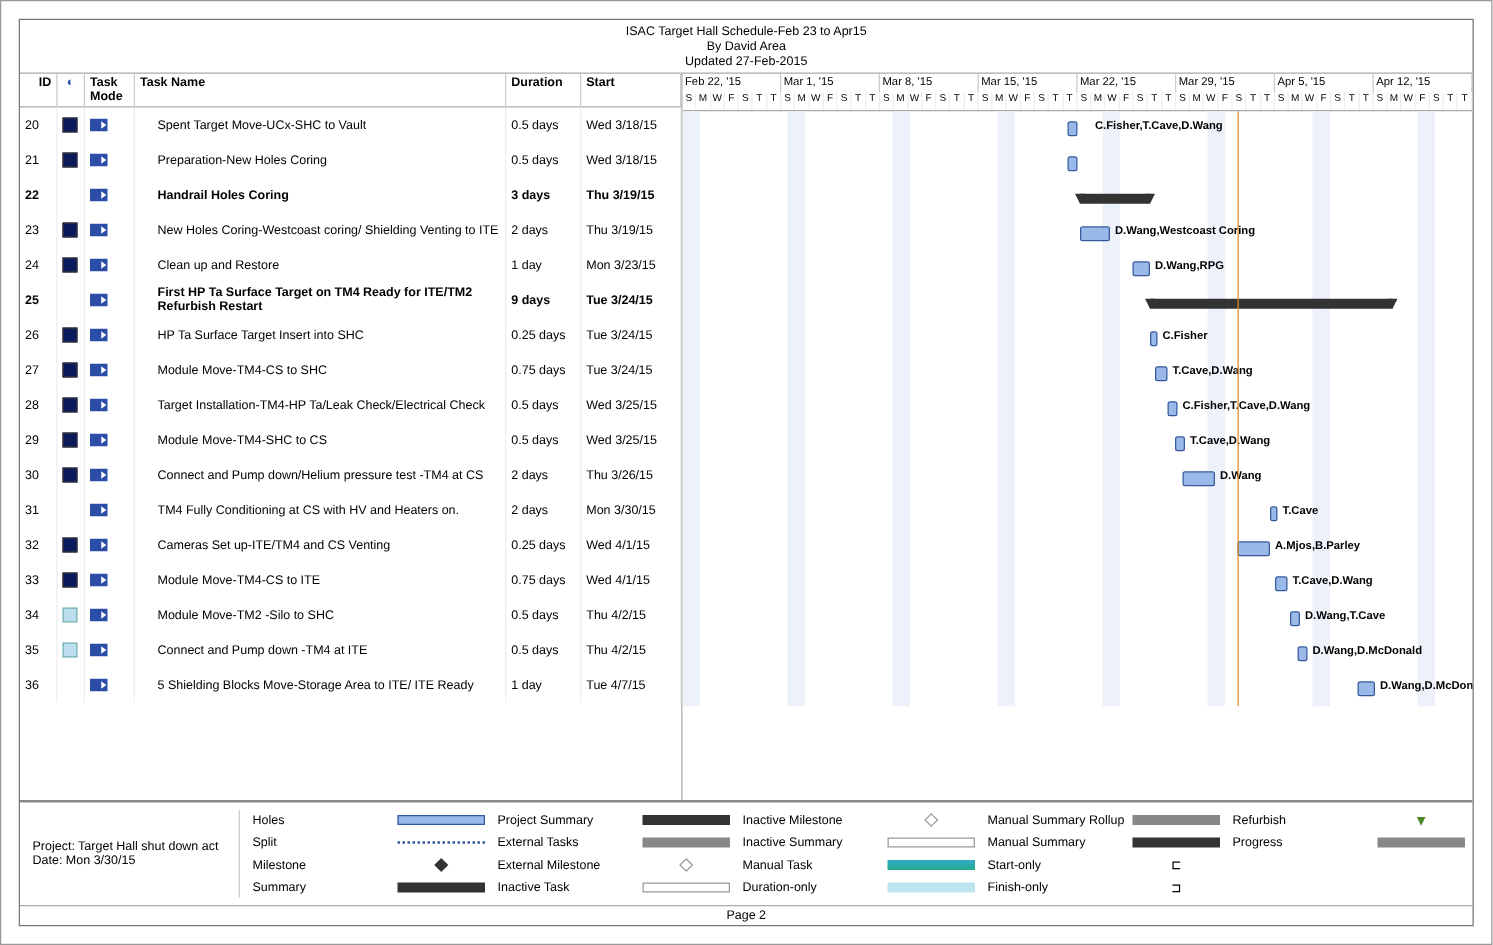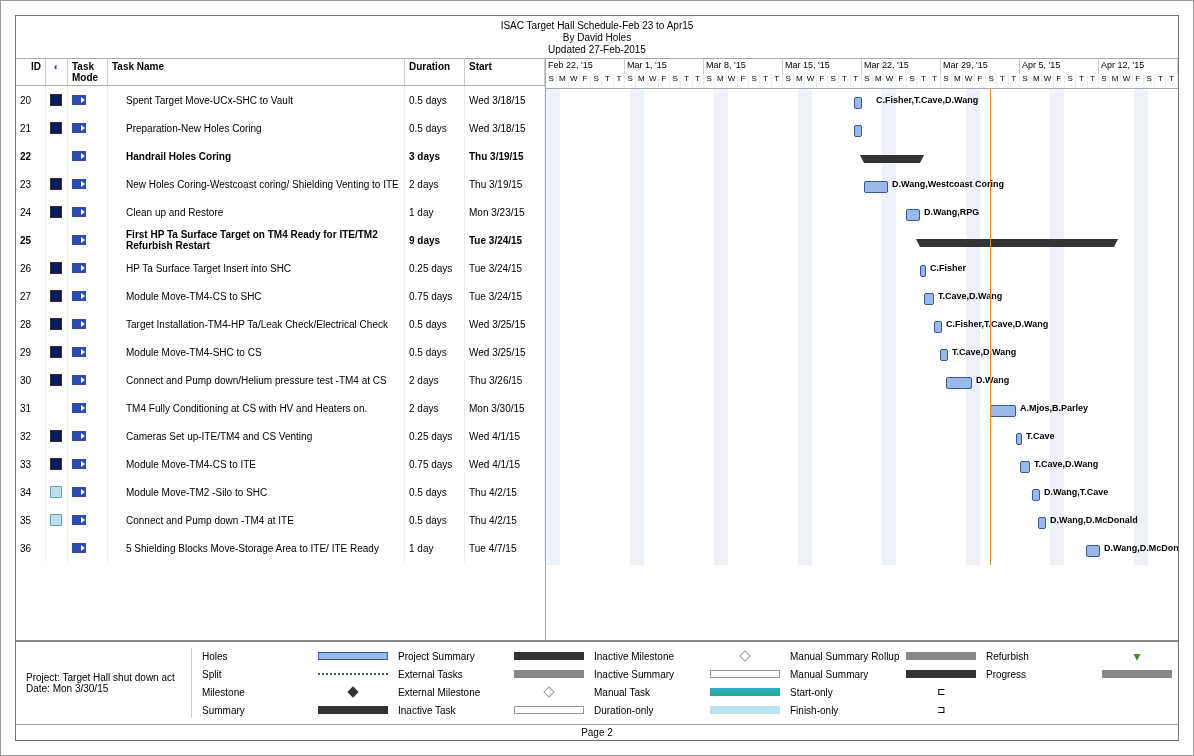--- a/index.html
+++ b/index.html
@@ -61,21 +61,21 @@
   .sw-green { color: #4a8a2a; font-size: 14px; }
   .footer { text-align: center; border-top: 1px solid #aaa; padding: 2px; font-size: 10px; }
 </style>
 </head>
 <body>
 
 <div class="page">
 <div class="inner">
   <div class="titleblock">
     <div>ISAC Target Hall Schedule-Feb 23 to Apr15</div>
-    <div>By David Holes</div>
+    <div>By David Area</div>
     <div>Updated 27-Feb-2015</div>
   </div>
 
   <div class="content">
     <div class="tablepane">
       <div class="thead">
         <div class="col-id">ID</div>
         <div class="col-info"><span style="color:#2b4da8">◐</span></div>
         <div class="col-mode">Task Mode</div>
         <div class="col-name">Task Name</div>
@@ -398,26 +398,26 @@
             </div>
             <div class="grow">
               <div class="bar" style="left: 394px; width: 8px;"></div>
               <div class="lbl" style="left: 406px;">T.Cave,D.Wang</div>
             </div>
             <div class="grow">
               <div class="bar" style="left: 400px; width: 26px;"></div>
               <div class="lbl" style="left: 430px;">D.Wang</div>
             </div>
             <div class="grow">
+              <div class="bar" style="left: 470px; width: 6px;"></div>
+              <div class="lbl" style="left: 480px;">T.Cave</div>
+            </div>
+            <div class="grow">
               <div class="bar" style="left: 444px; width: 26px;"></div>
               <div class="lbl" style="left: 474px;">A.Mjos,B.Parley</div>
-            </div>
-            <div class="grow">
-              <div class="bar" style="left: 470px; width: 6px;"></div>
-              <div class="lbl" style="left: 480px;">T.Cave</div>
             </div>
             <div class="grow">
               <div class="bar" style="left: 474px; width: 10px;"></div>
               <div class="lbl" style="left: 488px;">T.Cave,D.Wang</div>
             </div>
             <div class="grow">
               <div class="bar" style="left: 486px; width: 8px;"></div>
               <div class="lbl" style="left: 498px;">D.Wang,T.Cave</div>
             </div>
             <div class="grow">

